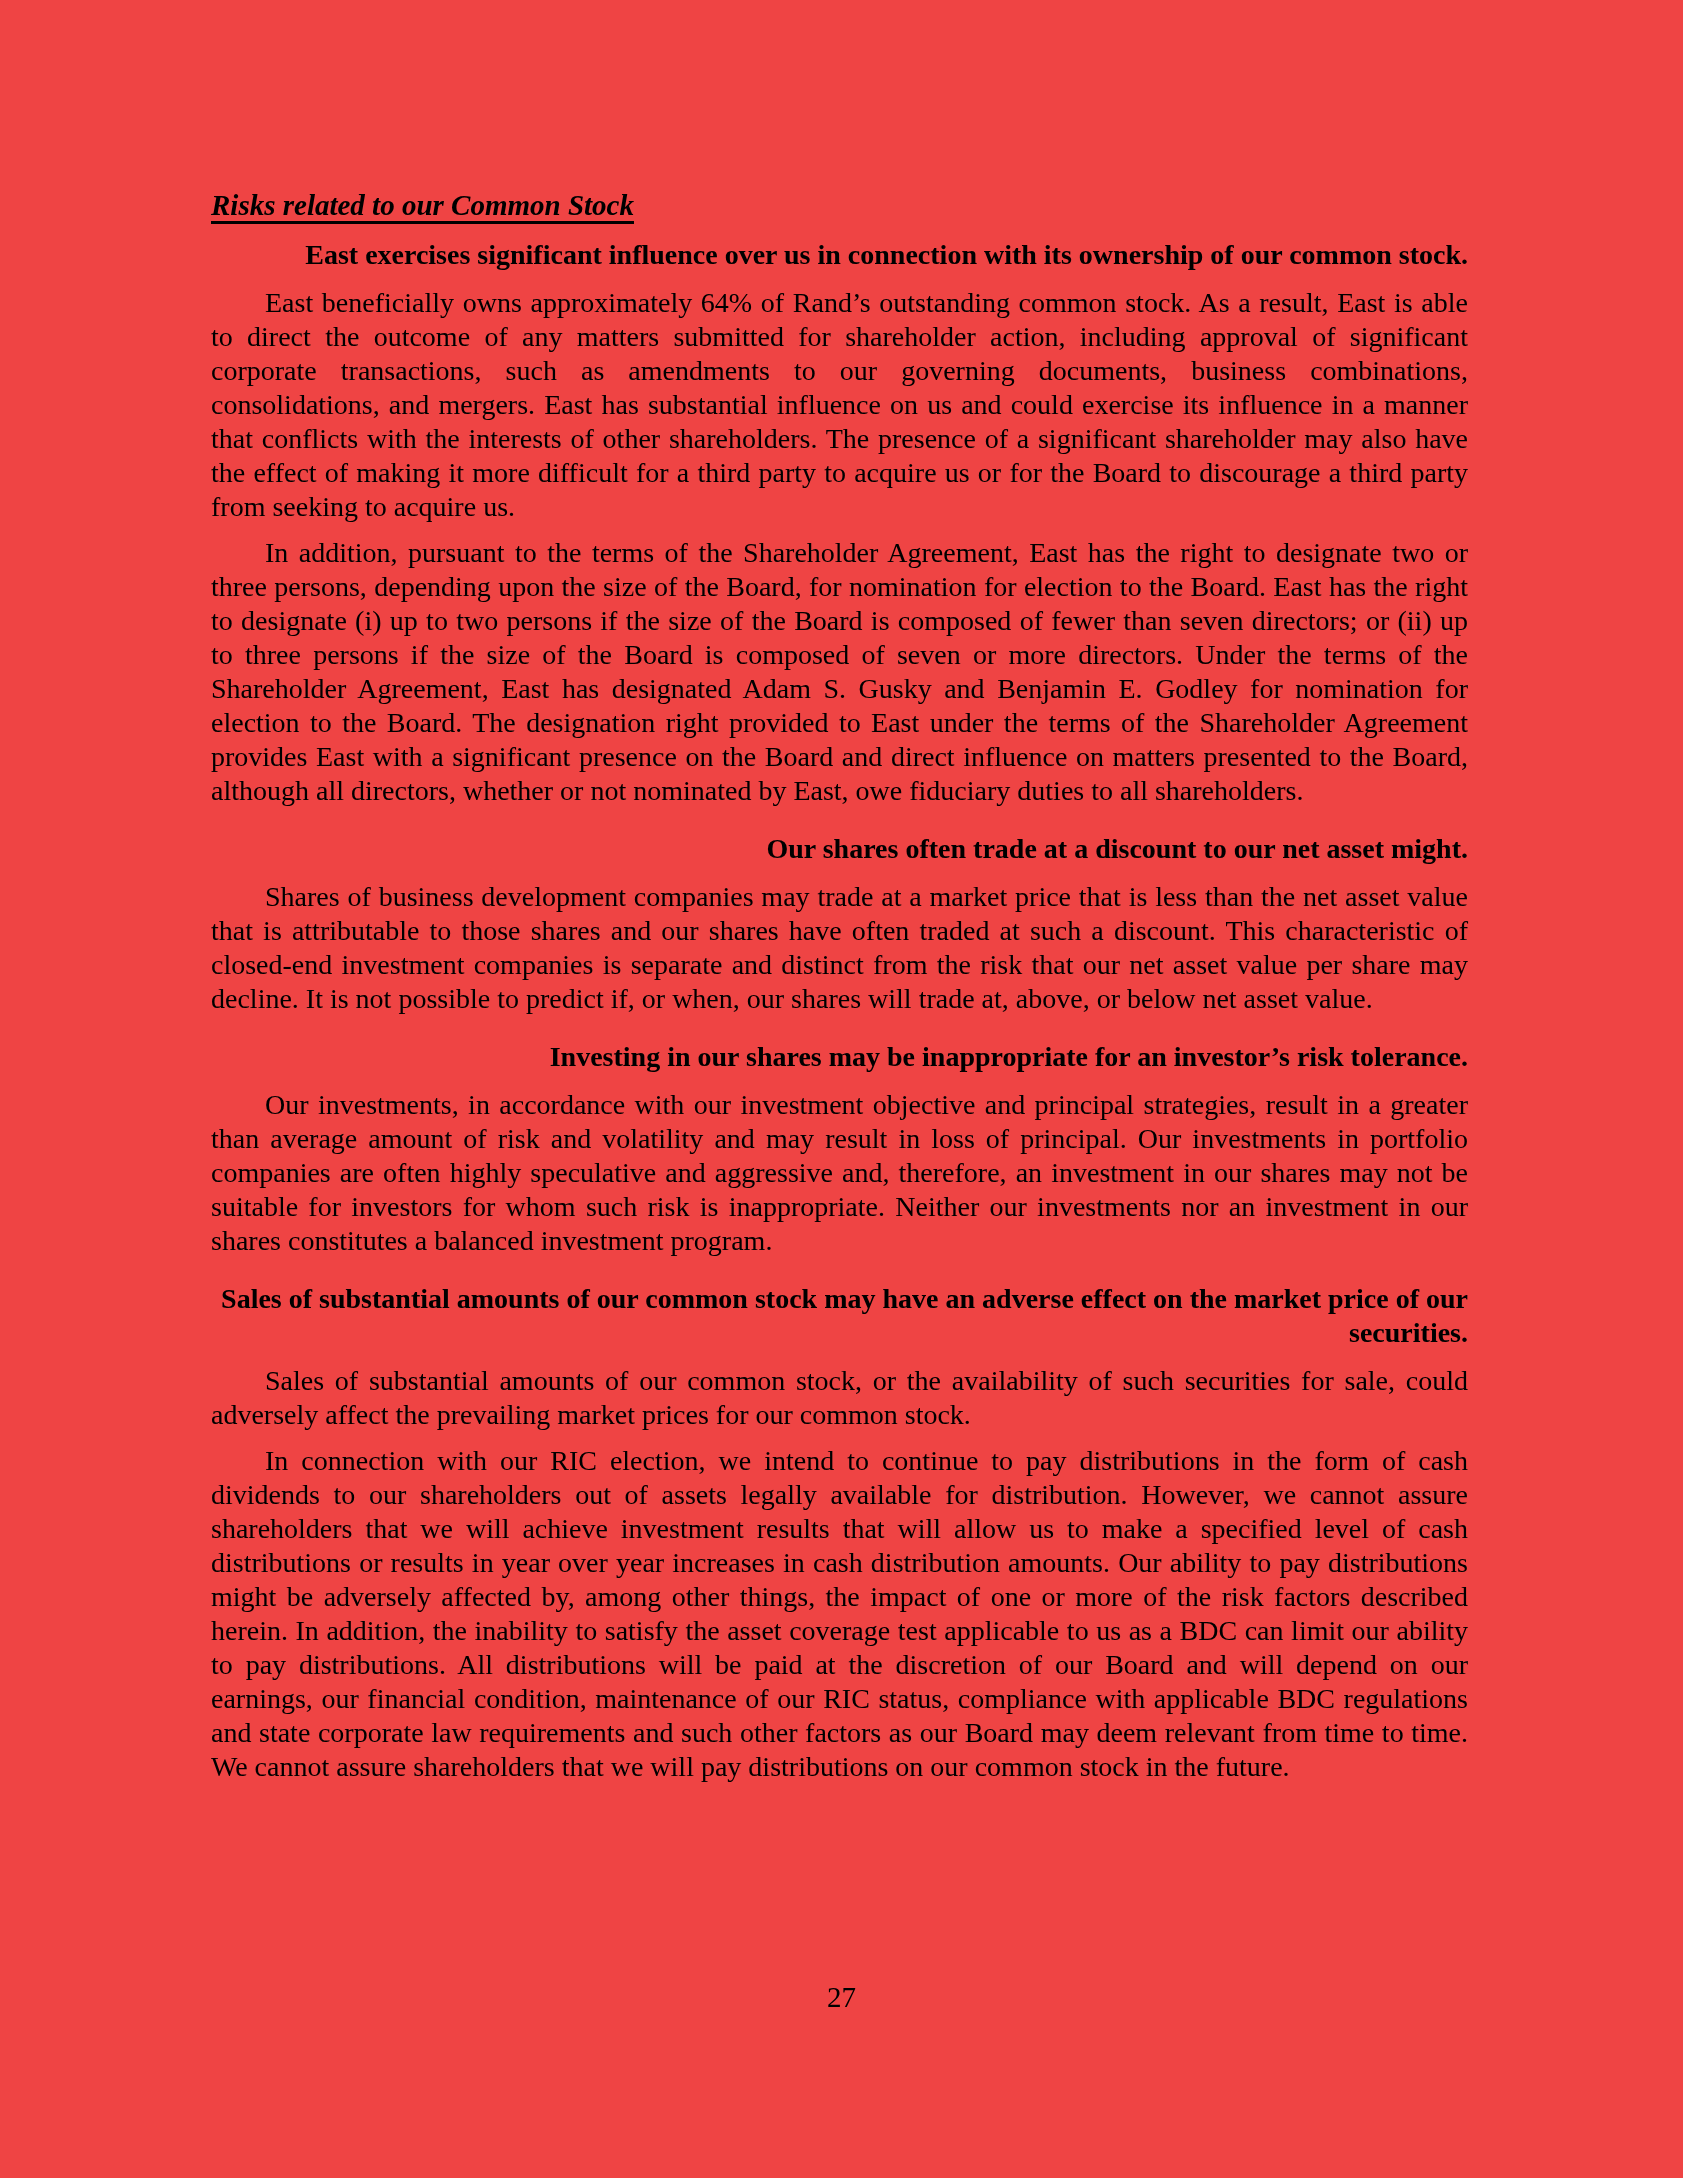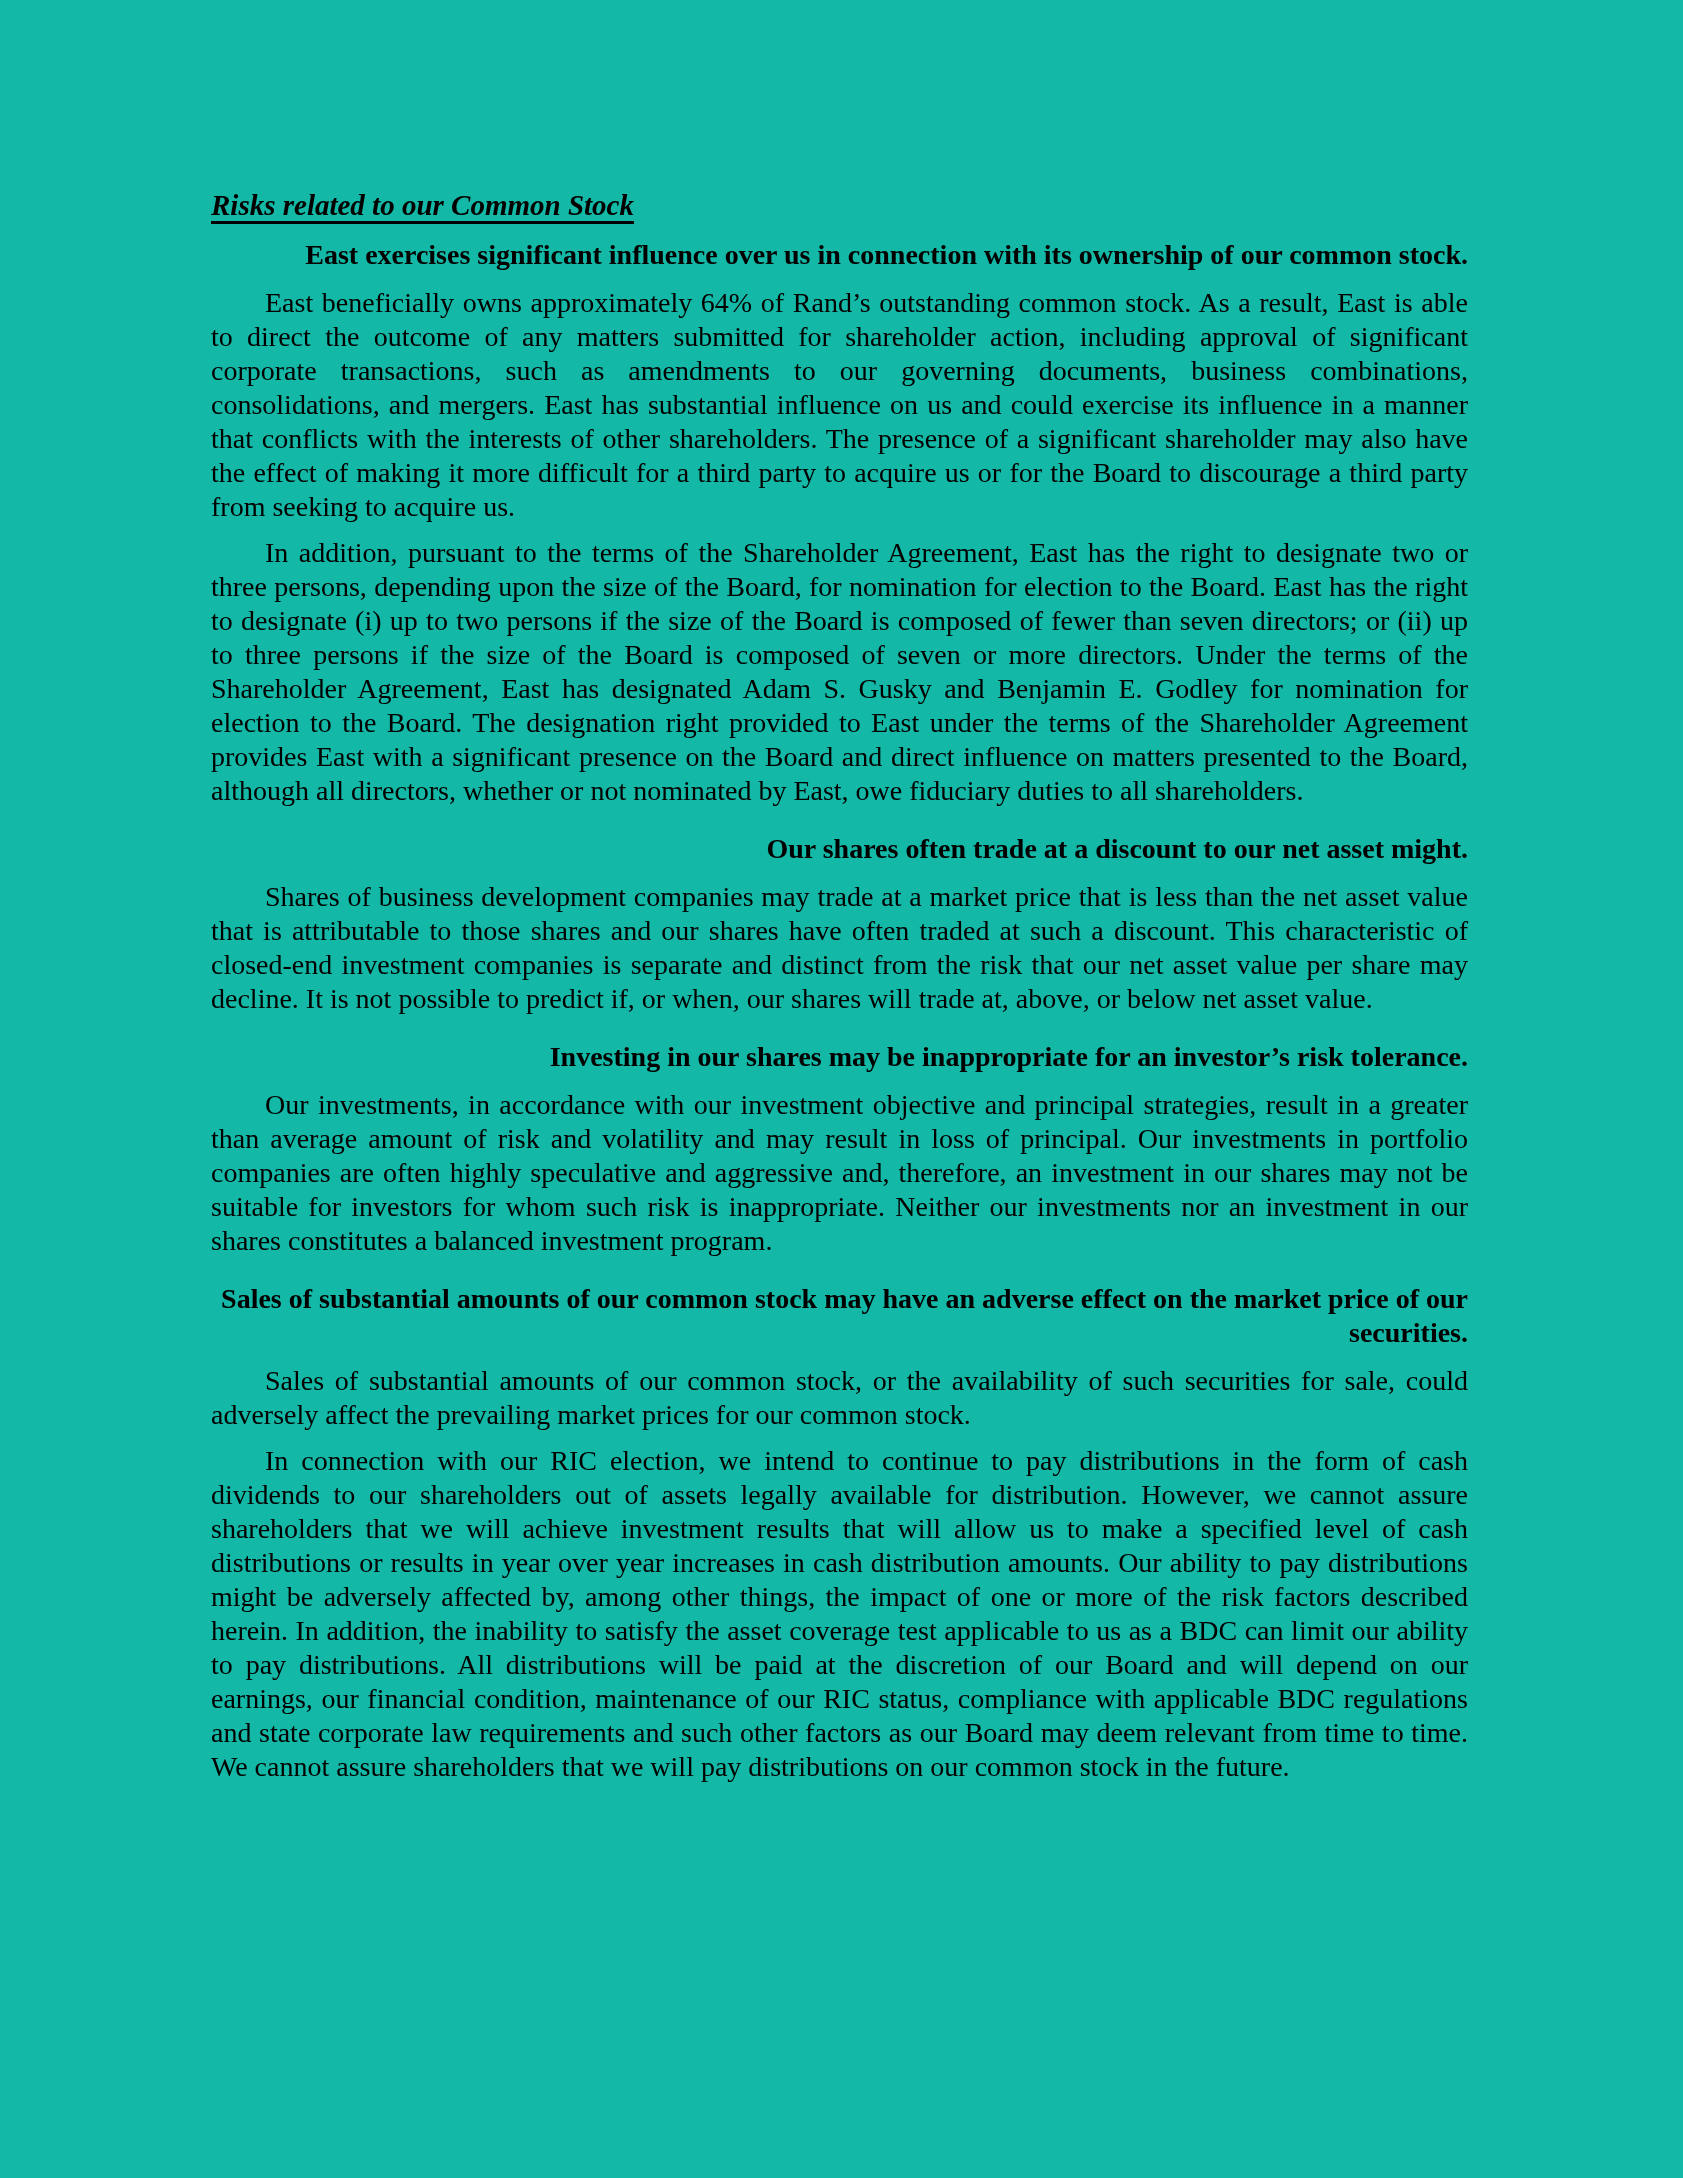--- a/index.html
+++ b/index.html
@@ -4,21 +4,21 @@
 <style>
   html, body {
     margin: 0;
     padding: 0;
     background: #ffffff;
   }
   .page {
     position: relative;
     width: 1683px;
     height: 2178px;
-    background: #14b8a6;
+    background: #ef4444;
     color: #000000;
     font-family: "Liberation Serif", "DejaVu Serif", serif;
     overflow: hidden;
   }
   .content {
     position: absolute;
     left: 211px;
     top: 188px;
     width: 1257px;
     font-size: 28px;
@@ -83,14 +83,15 @@
 
     <h3 class="risk-heading">Sales of substantial amounts of our common stock may have an adverse effect on the market price of our securities.</h3>
 
     <p class="paragraph">Sales of substantial amounts of our common stock, or the availability of such securities for sale, could adversely affect the prevailing market prices for our common stock.</p>
 
 
 
     <p class="paragraph">In connection with our RIC election, we intend to continue to pay distributions in the form of cash dividends to our shareholders out of assets legally available for distribution. However, we cannot assure shareholders that we will achieve investment results that will allow us to make a specified level of cash distributions or results in year over year increases in cash distribution amounts. Our ability to pay distributions might be adversely affected by, among other things, the impact of one or more of the risk factors described herein. In addition, the inability to satisfy the asset coverage test applicable to us as a BDC can limit our ability to pay distributions. All distributions will be paid at the discretion of our Board and will depend on our earnings, our financial condition, maintenance of our RIC status, compliance with applicable BDC regulations and state corporate law requirements and such other factors as our Board may deem relevant from time to time. We cannot assure shareholders that we will pay distributions on our common stock in the future.</p>
   </div>
 
+  <div class="page-number">27</div>
 </div>
 
 
 </body></html>

